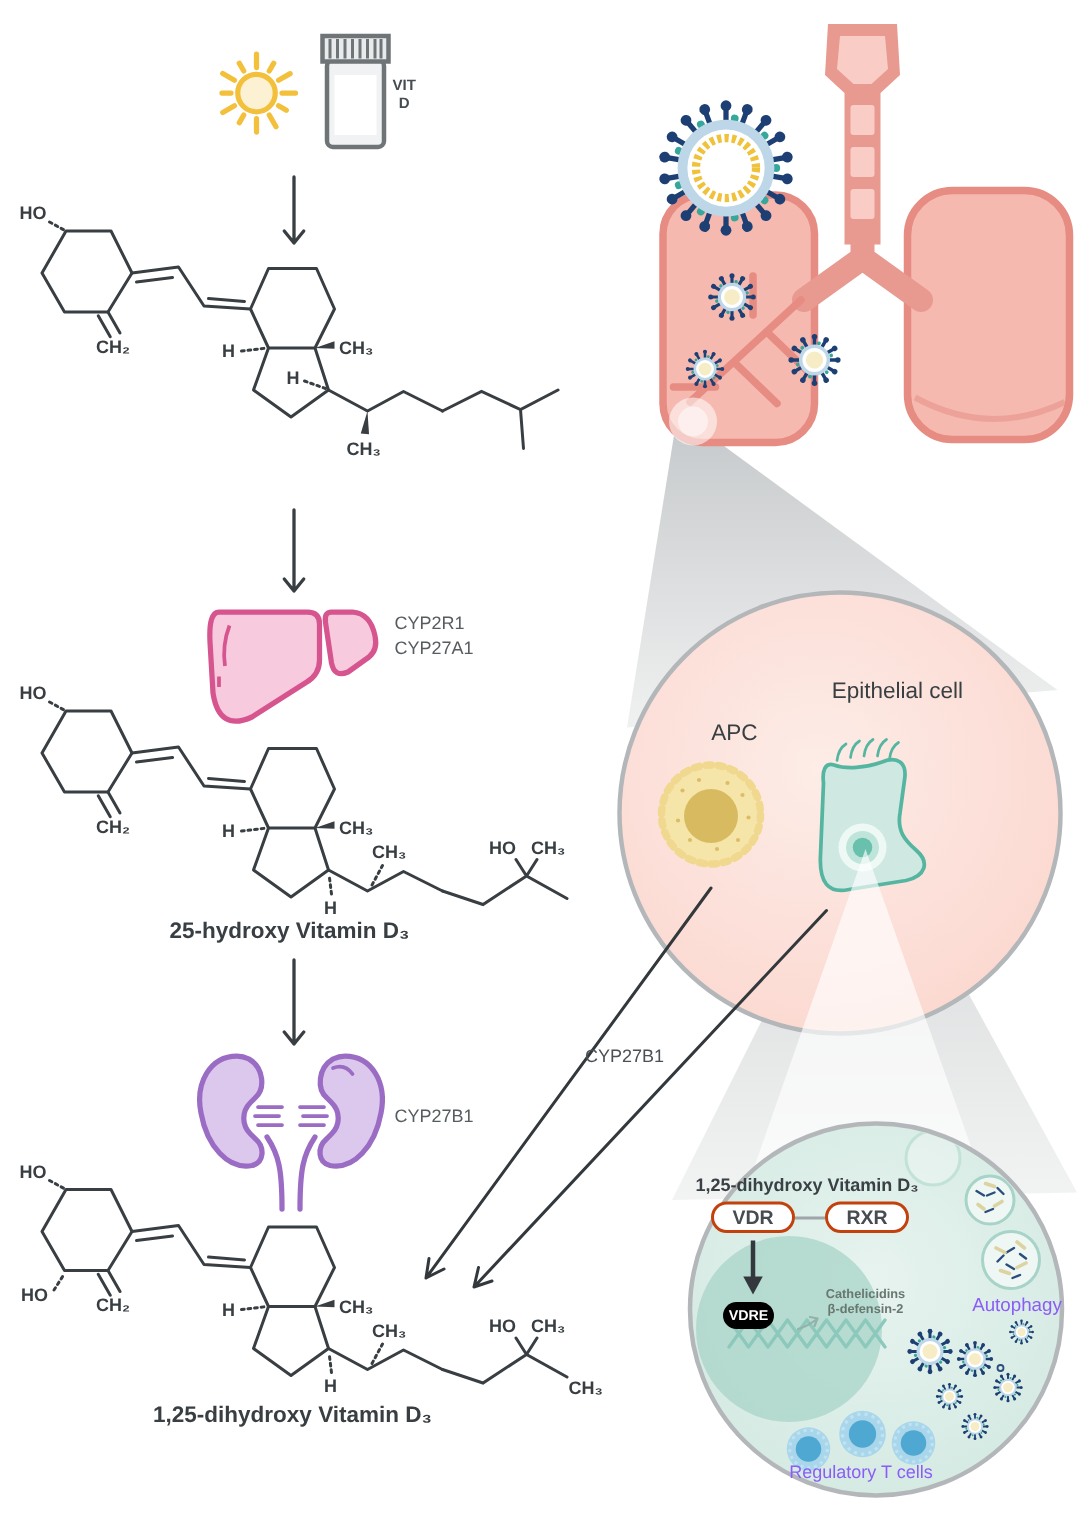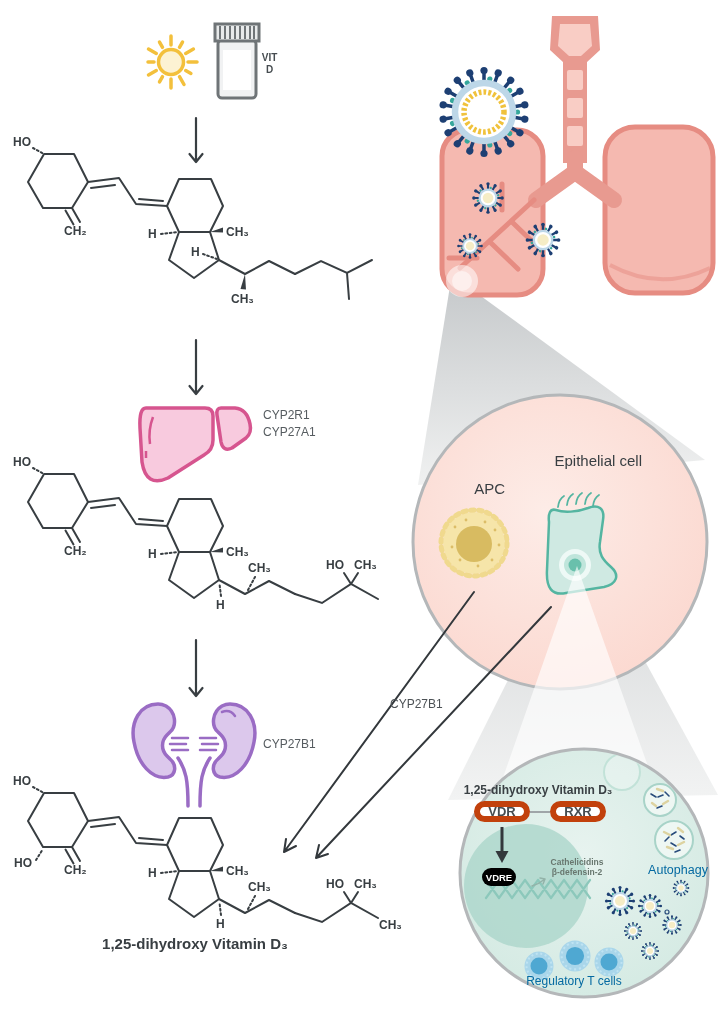--- a/index.html
+++ b/index.html
@@ -4,22 +4,22 @@
 <style>
   html,body{margin:0;padding:0;background:#fff;}
   #page{position:relative;width:727px;height:1024px;background:#fff;overflow:hidden;
         font-family:"Liberation Sans",sans-serif;}
   #gfx{position:absolute;left:0;top:0;}
   .lbl{position:absolute;color:#383e42;}
   .name-lbl{font-size:15px;font-weight:700;text-align:center;}
   .enz-lbl{font-size:12px;color:#565c60;line-height:1.45;}
   .enz-line{display:block;}
   .cell-lbl{font-size:15px;font-weight:400;text-align:right;}
-  .small-lbl{font-size:12.5px;color:#0369a1;text-align:center;}
-  .pill{position:absolute;box-sizing:border-box;background:#fff;border:6px solid #c2410c;
+  .small-lbl{font-size:12.5px;color:#8b5cf6;text-align:center;}
+  .pill{position:absolute;box-sizing:border-box;background:#fff;border:2px solid #c2410c;
         border-radius:11px;display:flex;align-items:center;justify-content:center;
         font-size:13px;font-weight:700;color:#464c50;}
   .vdre{position:absolute;box-sizing:border-box;background:#000000;border-radius:9px;
         display:flex;align-items:center;justify-content:center;
         font-size:9.5px;font-weight:700;color:#fff;}
   .preline{white-space:pre-line;}
   .bottle-lbl{font-size:10px;font-weight:800;color:#464c50;text-align:center;line-height:1.15;}
   .prod-lbl{font-size:8.5px;font-weight:600;color:#68776f;text-align:center;line-height:1.15;}
   .ligand-lbl{font-size:12px;font-weight:600;color:#3a4044;text-align:center;}
 </style>
@@ -400,20 +400,21 @@
 
 <div class="lbl bottle-lbl preline" style="left:221px;top:52px;width:33px;margin-left:32px;">VIT
 D</div>
 
 
 <div class="lbl enz-lbl" style="left:263px;top:407px;">
   <span class="enz-line">CYP2R1</span>
   <span class="enz-line">CYP27A1</span>
 </div>
 
+<div class="lbl name-lbl" style="left:73px;top:612px;width:240px;">25-hydroxy Vitamin D₃</div>
 
 <div class="lbl enz-lbl" style="left:263px;top:736px;">CYP27B1</div>
 
 <div class="lbl name-lbl" style="left:65px;top:935px;width:260px;">1,25-dihydroxy Vitamin D₃</div>
 
 <div class="lbl enz-lbl" style="left:390px;top:696px;color:#4c5155;">CYP27B1</div>
 
 <div class="lbl cell-lbl" style="left:445px;top:480px;width:60px;">APC</div>
 
 <div class="lbl cell-lbl" style="left:532px;top:452px;width:110px;">Epithelial cell</div>

